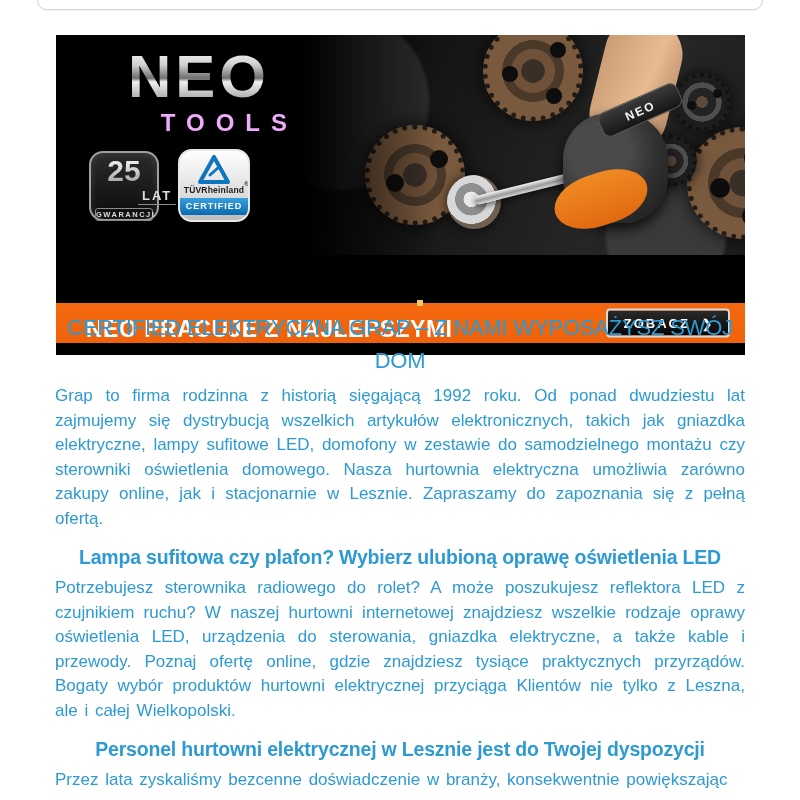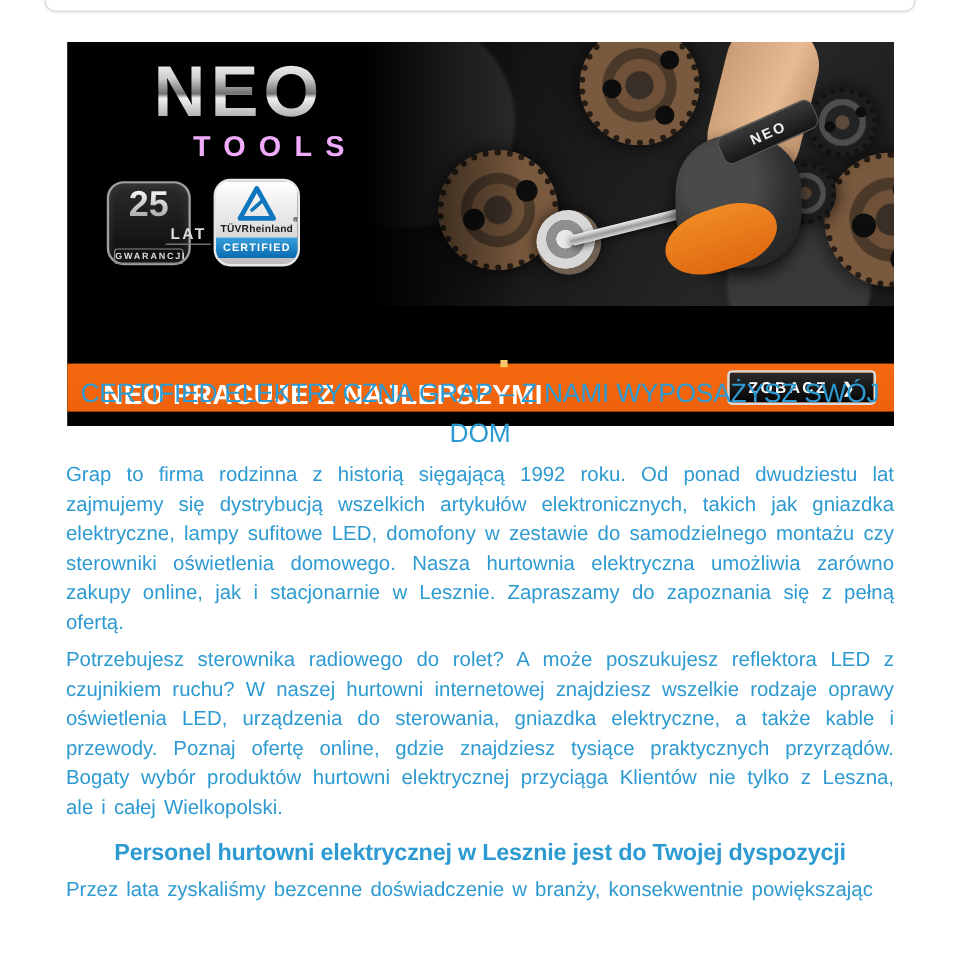--- a/index.html
+++ b/index.html
@@ -170,18 +170,19 @@
         <span class="chev">❯</span>
       </button>
     </div>
   </div>
 
   <div class="dot"></div>
 
   <div class="article">
     <h1>CERTIFIED ELEKTRYCZNA GRAP – Z NAMI WYPOSAŻYSZ SWÓJ DOM</h1>
     <p>Grap to firma rodzinna z historią sięgającą 1992 roku. Od ponad dwudziestu lat zajmujemy się dystrybucją wszelkich artykułów elektronicznych, takich jak gniazdka elektryczne, lampy sufitowe LED, domofony w zestawie do samodzielnego montażu czy sterowniki oświetlenia domowego. Nasza hurtownia elektryczna umożliwia zarówno zakupy online, jak i stacjonarnie w Lesznie. Zapraszamy do zapoznania się z pełną ofertą.</p>
+    <h2>Lampa sufitowa czy plafon? Wybierz ulubioną oprawę oświetlenia LED</h2>
     <p>Potrzebujesz sterownika radiowego do rolet? A może poszukujesz reflektora LED z czujnikiem ruchu? W naszej hurtowni internetowej znajdziesz wszelkie rodzaje oprawy oświetlenia LED, urządzenia do sterowania, gniazdka elektryczne, a także kable i przewody. Poznaj ofertę online, gdzie znajdziesz tysiące praktycznych przyrządów. Bogaty wybór produktów hurtowni elektrycznej przyciąga Klientów nie tylko z Leszna, ale i całej Wielkopolski.</p>
     <h2>Personel hurtowni elektrycznej w Lesznie jest do Twojej dyspozycji</h2>
     <p>Przez lata zyskaliśmy bezcenne doświadczenie w branży, konsekwentnie powiększając</p>
   </div>
 
 </div>
 
 </body></html>

